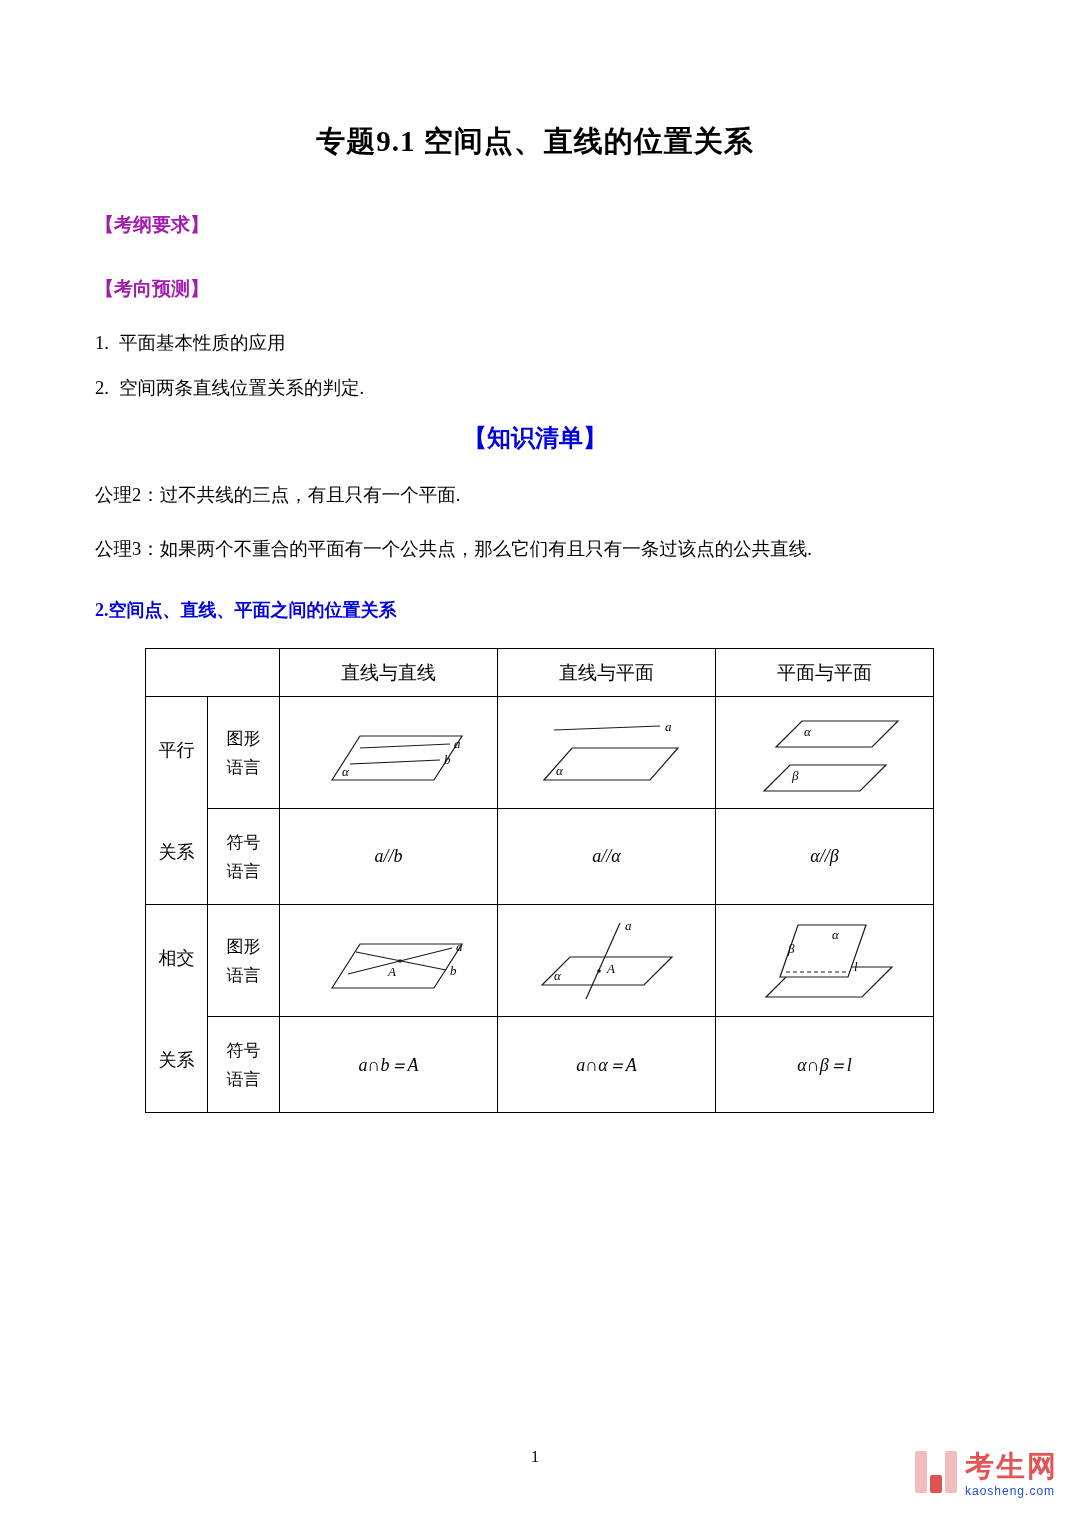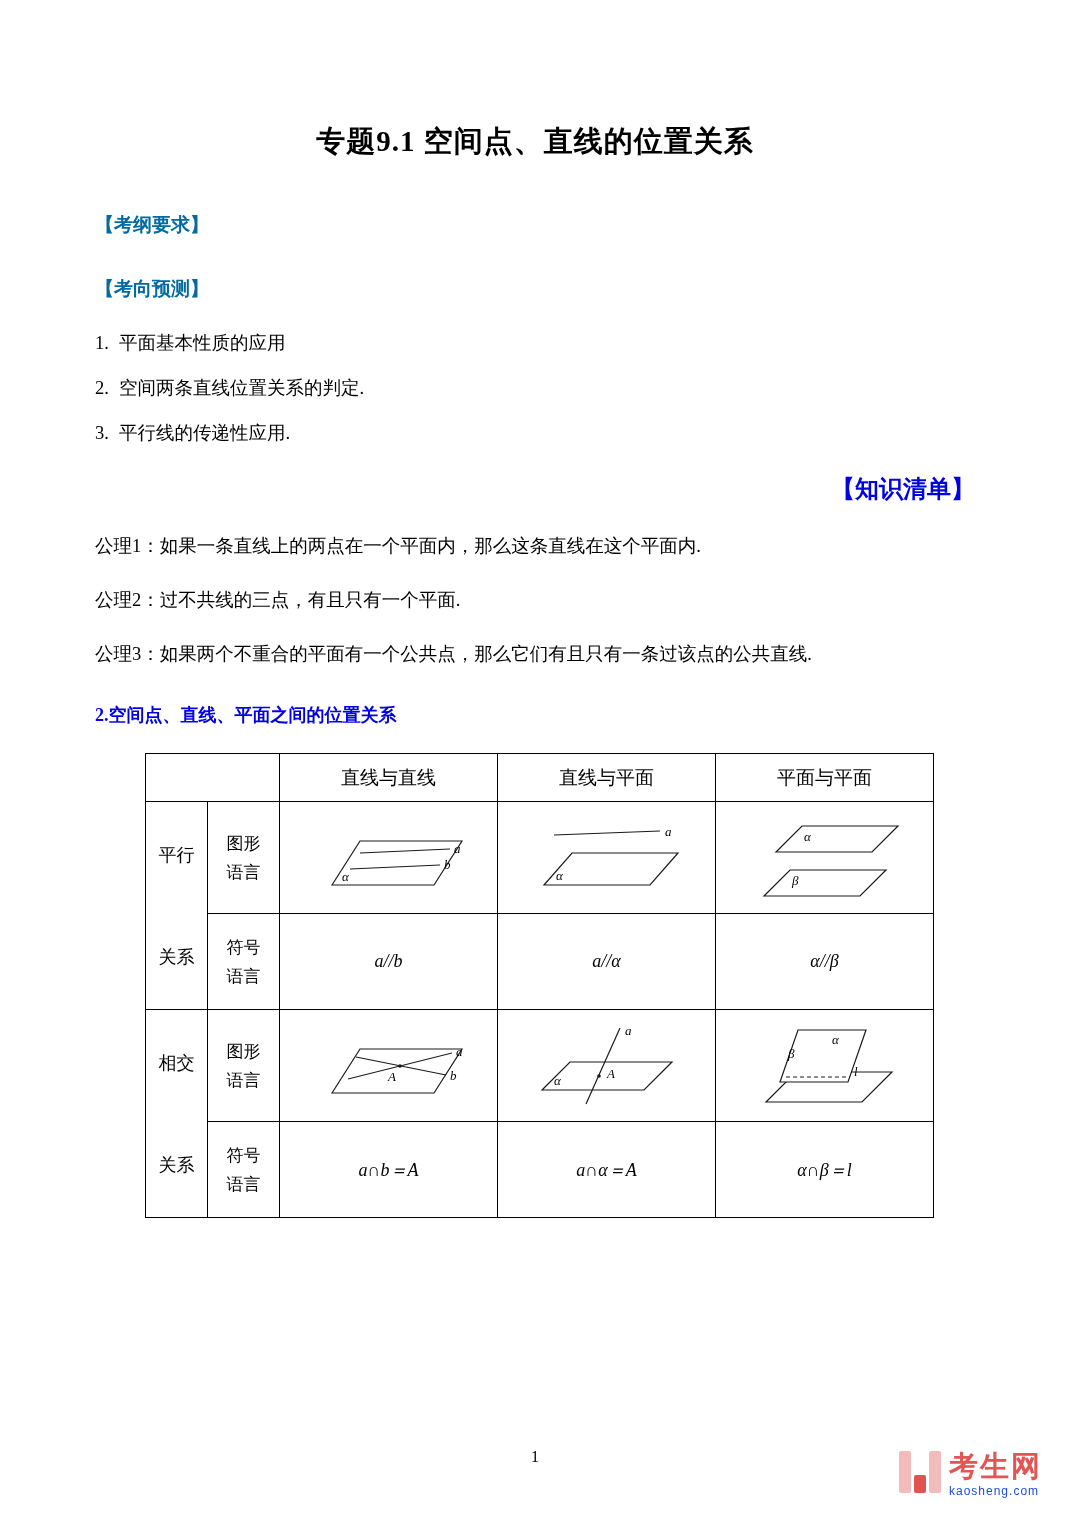--- a/index.html
+++ b/index.html
@@ -6,34 +6,34 @@
   html,body { background:#ffffff; }
   .page {
     position:relative; width:1070px; height:1518px; margin:0 auto;
     background:#ffffff; overflow:hidden;
     font-family:"Liberation Serif", serif; color:#000;
   }
   .content { padding:122px 95px 0 95px; }
 
   .doc-title { text-align:center; font-size:29px; font-weight:bold; letter-spacing:1px; }
 
-  .sec-header { color:#0369a1; font-weight:bold; font-size:19px; }
+  .sec-header { color:#a21caf; font-weight:bold; font-size:19px; }
   .h-outline { margin-top:50px; }
   .h-pred { margin-top:38px; }
 
   .item { font-size:18.5px; }
   .outline-item1 { margin-top:46px; }
   .outline-item1 .num { font-weight:bold; }
   .outline-item2 { margin-top:34px; }
   .num { margin-right:10px; }
 
   .pred-item { margin-top:20px; }
   .pred-item.first { margin-top:28px; }
 
-  .h-knowledge { margin-top:28px; text-align:right; color:#0202e0; font-weight:bold; font-size:24px; }
+  .h-knowledge { margin-top:22px; text-align:center; color:#0202e0; font-weight:bold; font-size:24px; }
 
   .sub-header { color:#0202e0; font-weight:bold; font-size:18px; }
   .sub1 { margin-top:34px; margin-left:12px; }
   .sub2 { margin-top:36px; }
 
   .axiom { margin-top:28px; font-size:18.5px; line-height:26px; }
 
   table.rel { border-collapse:collapse; table-layout:fixed; margin:26px 16px 0 50px; }
   table.rel td { border:1px solid #000; text-align:center; vertical-align:middle; font-size:18px; }
   td.blank { }
@@ -45,21 +45,21 @@
   .sym { font-style:italic; font-size:20px; }
   .diag { display:block; margin:0 auto; }
   .diag text { font-style:italic; font-size:13px; font-family:"Liberation Serif", serif; fill:#000; }
   .diag path, .diag line { stroke:#1a1a1a; stroke-width:1.2; fill:none; }
   .diag .plane-fill { fill:#ffffff; }
   .diag .dash { stroke-dasharray:4 3; }
   .diag circle { fill:#1a1a1a; stroke:none; }
 
   .page-num { position:absolute; left:0; right:0; bottom:52px; text-align:center; font-size:16px; }
 
-  .wm { position:absolute; right:28px; bottom:20px; display:flex; align-items:center; gap:8px; }
+  .wm { position:absolute; right:12px; bottom:20px; display:flex; align-items:center; gap:8px; }
   .wm-logo { display:flex; align-items:flex-end; gap:3px; height:46px; padding-bottom:4px; }
   .wm-bar { width:12px; height:42px; background:#f3bcbc; border-radius:2px; }
   .wm-mid { width:12px; height:18px; background:#e05353; border-radius:2px; }
   .wm-textwrap { display:flex; flex-direction:column; align-items:flex-start; line-height:1.1; }
   .wm-name { font-family:"Liberation Sans", sans-serif; font-weight:bold; font-size:29px; color:#e25555; letter-spacing:2px; }
   .wm-url { font-family:"Liberation Sans", sans-serif; font-size:12px; color:#1d4ed8; letter-spacing:1px; margin-top:2px; }
 </style>
 </head>
 <body>
 
@@ -72,28 +72,24 @@
 
 
     <div class="sec-header h-pred">【考向预测】</div>
 
     <p class="item pred-item first">
       <span class="num">1.</span><span>平面基本性质的应用</span>
     </p>
     <p class="item pred-item">
       <span class="num">2.</span><span>空间两条直线位置关系的判定.</span>
     </p>
-    <p class="item pred-item">
-      <span class="num">3.</span><span>平行线的传递性应用.</span>
-    </p>
 
     <div class="h-knowledge">【知识清单】</div>
 
 
-    <p class="axiom">公理1：如果一条直线上的两点在一个平面内，那么这条直线在这个平面内.</p>
     <p class="axiom">公理2：过不共线的三点，有且只有一个平面.</p>
     <p class="axiom">公理3：如果两个不重合的平面有一个公共点，那么它们有且只有一条过该点的公共直线.</p>
 
     <div class="sub-header sub2">2.空间点、直线、平面之间的位置关系</div>
 
     <table class="rel">
       <colgroup>
         <col style="width:62px">
           <col style="width:72px">
           <col style="width:218px">

